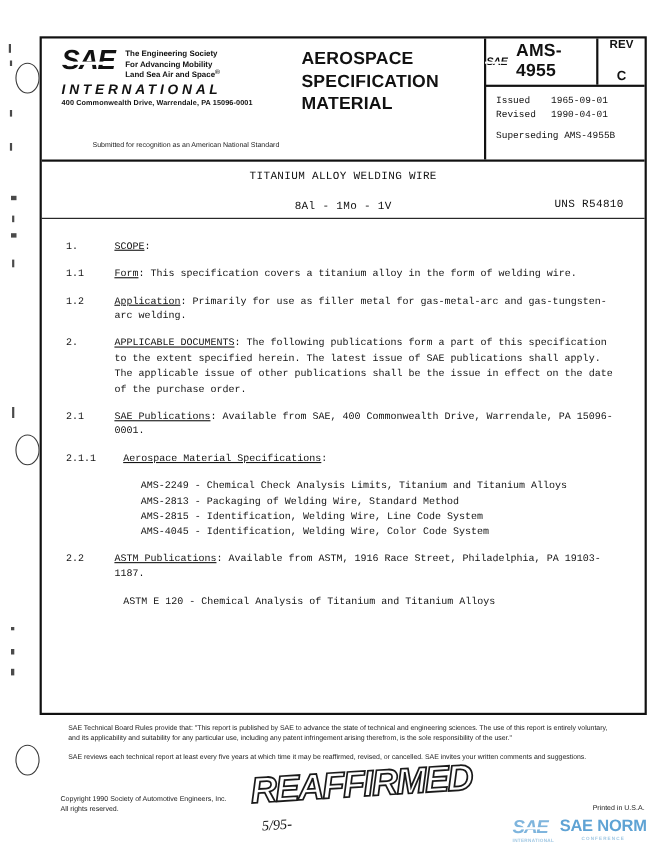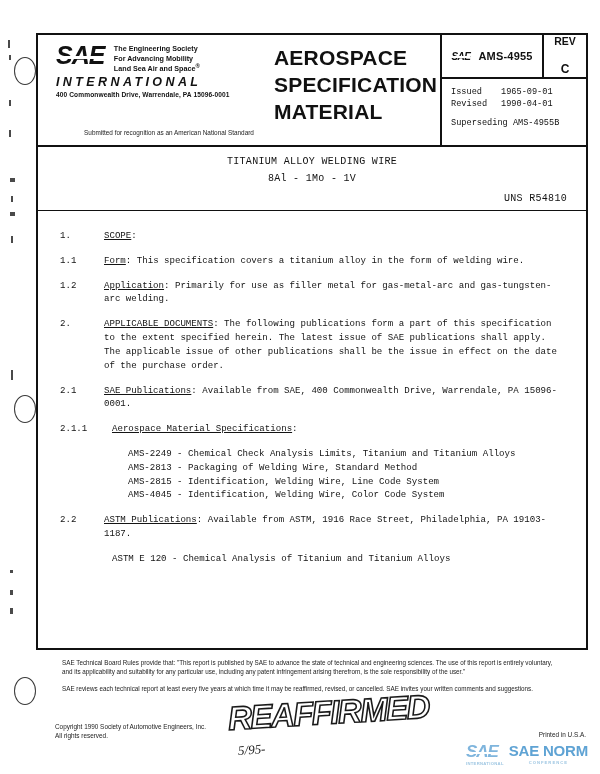--- a/index.html
+++ b/index.html
@@ -123,21 +123,21 @@
   }
 
   .hdr-mid {
     position: absolute;
     left: 222px;
     top: 0;
     width: 180px;
     height: 100%;
   }
   .ams-title {
-    font-size: 21px;
+    font-size: 16px;
     font-weight: bold;
     line-height: 1.29;
     letter-spacing: 0.2px;
     padding: 9px 0 0 14px;
     color: #111;
   }
 
   .hdr-right {
     position: absolute;
     right: 0;
@@ -171,21 +171,21 @@
   }
   .mini-sae::after {
     content: "";
     position: absolute;
     left: -1px; right: 0;
     top: 50%;
     height: 1.5px;
     background: #fff;
   }
   .docnum-text {
-    font-size: 11px;
+    font-size: 16px;
     font-weight: bold;
     letter-spacing: 0.2px;
   }
   .rev-cell {
     width: 44px;
     border-left: 2px solid #111;
     box-sizing: border-box;
     display: flex;
     flex-direction: column;
     align-items: center;
@@ -207,38 +207,38 @@
   }
   .issue-line span.lbl { display: inline-block; width: 50px; }
   .supersede {
     margin-top: 6px;
     font-family: "Liberation Mono", monospace;
     font-size: 8.6px;
   }
 
   
   .title-band {
-    height: 64px;
+    height: 52px;
     border-bottom: 1.5px solid #111;
     box-sizing: border-box;
     position: relative;
     font-family: "Liberation Mono", monospace;
   }
   .spec-title {
     text-align: center;
     font-size: 10px;
     letter-spacing: 0.3px;
     padding-top: 9px;
     color: #111;
   }
   .spec-sub {
     text-align: center;
     font-size: 10px;
     letter-spacing: 0.3px;
-    margin-top: 6px;
+    margin-top: 16px;
     color: #111;
   }
   .uns {
     position: absolute;
     right: 19px;
     bottom: 6px;
     font-size: 10px;
     letter-spacing: 0.3px;
   }
 

